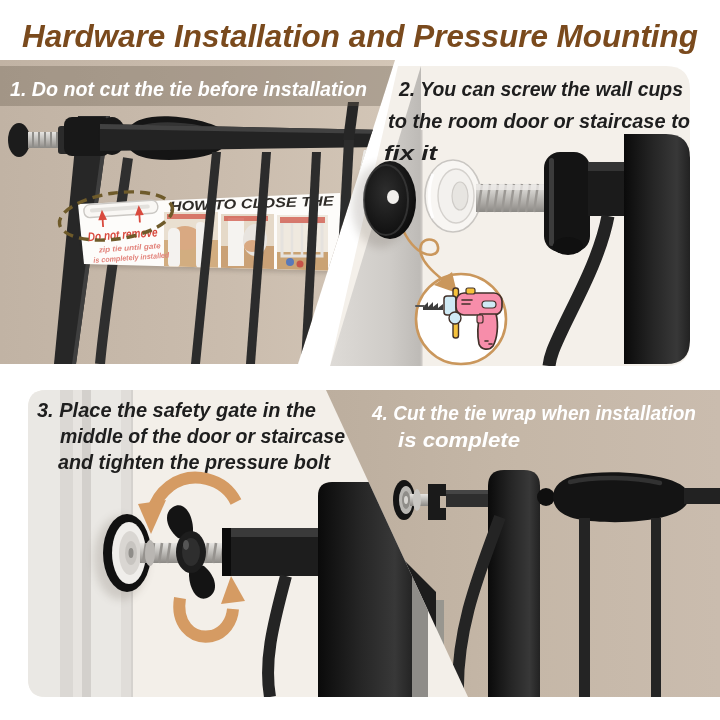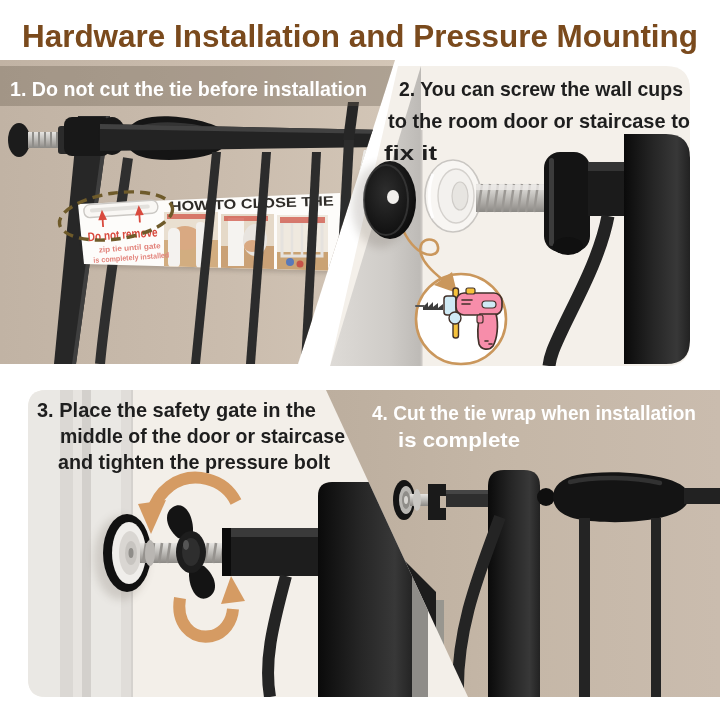--- a/index.html
+++ b/index.html
@@ -1,17 +1,17 @@
 <!DOCTYPE html>
 <html><head>
 <meta charset="utf-8">
 <style>
   html,body{margin:0;padding:0;background:#ffffff;}
   .stage{position:relative;width:720px;height:720px;background:#ffffff;overflow:hidden;
-         font-family:"Liberation Sans", sans-serif;}
+         font-family:"Liberation Sans", sans-serif;font-style:italic;}
   svg text{font-family:"Liberation Sans", sans-serif;}
   .cap{font-weight:bold;font-size:20.5px;}
 </style>
 </head>
 <body>
 
 <div class="stage">
 
   <svg width="720" height="720" viewBox="0 0 720 720">
     <defs>

